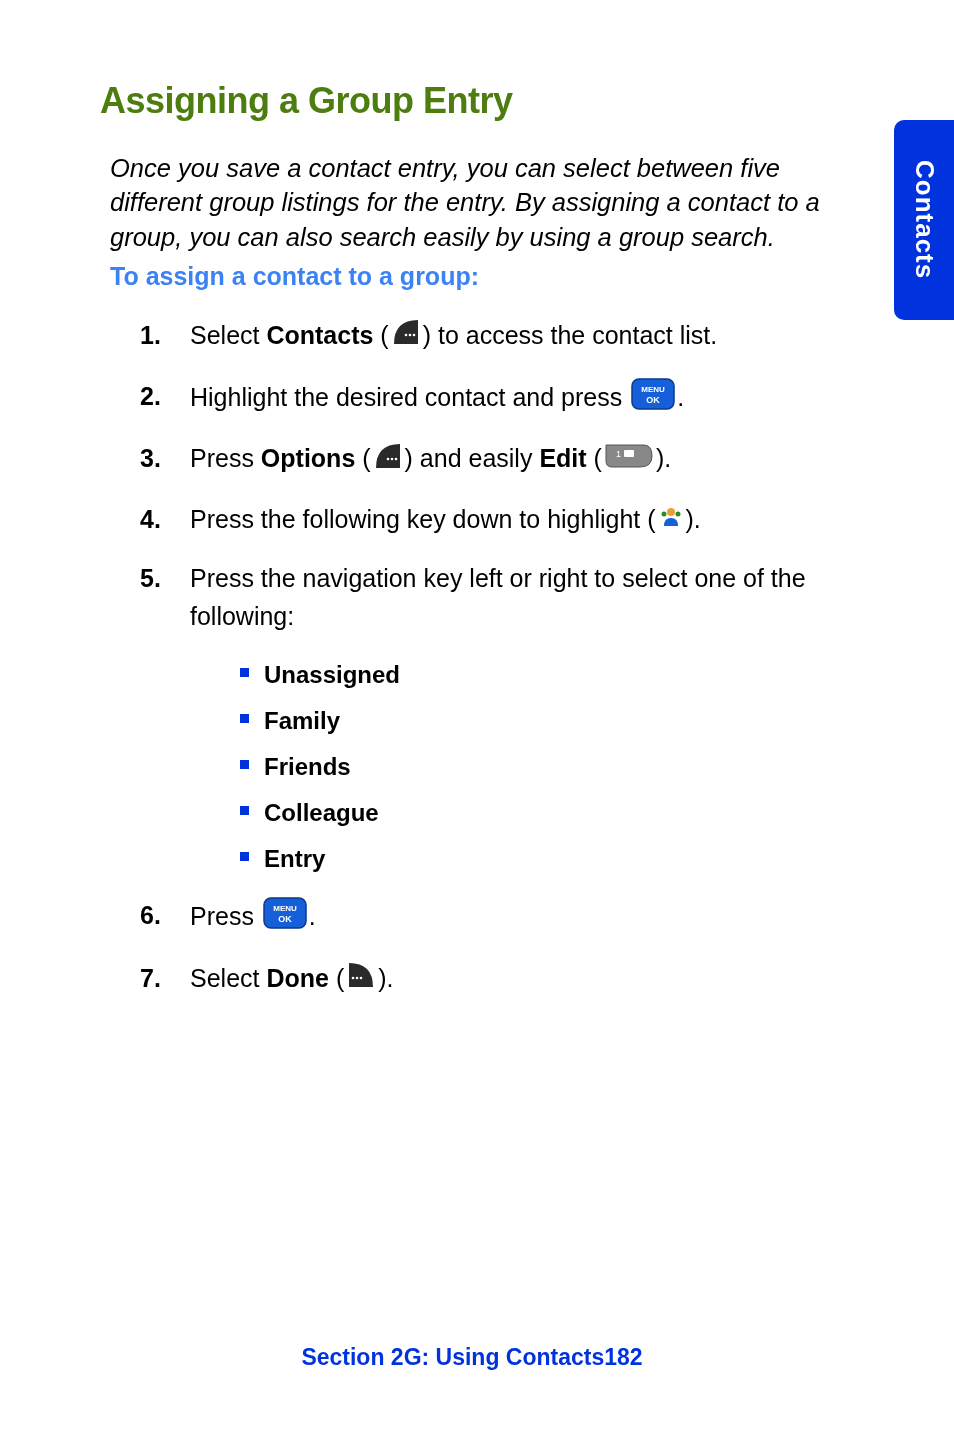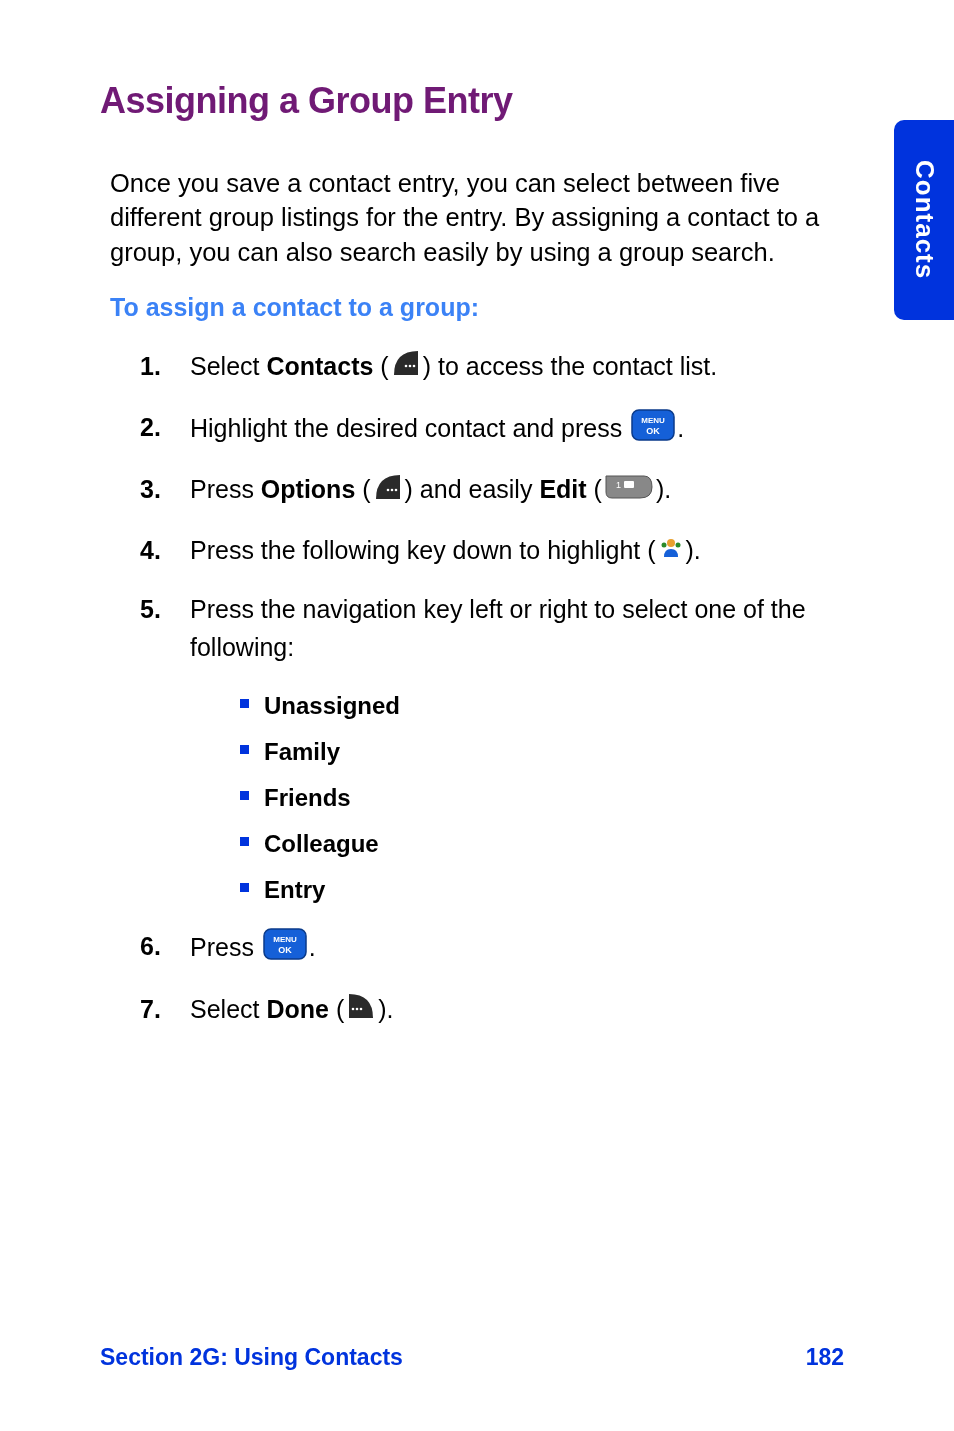--- a/index.html
+++ b/index.html
@@ -28,31 +28,32 @@
       font-weight: bold;
       font-size: 26px;
       writing-mode: vertical-rl;
       text-orientation: mixed;
       letter-spacing: 1px;
     }
     .content {
       padding: 80px 110px 0 100px;
     }
     h1.title {
-      color: #701a75;
+      color: #4d7c0f;
       font-size: 36px;
       font-weight: bold;
-      margin-bottom: 44px;
+      margin-bottom: 29px;
       letter-spacing: -0.5px;
     }
     .intro {
       font-size: 25.5px;
       line-height: 1.35;
-      margin-bottom: 24px;
+      margin-bottom: 8px;
       padding-left: 10px;
+      font-style: italic;
     }
     .subheading {
       color: #3b82f6;
       font-weight: bold;
       font-size: 25px;
       margin-bottom: 26px;
       padding-left: 10px;
     }
     ol.steps {
       list-style: none;
@@ -112,21 +113,21 @@
       width: 9px;
       height: 9px;
       background: #0033dd;
     }
     .footer {
       position: absolute;
       bottom: 60px;
       left: 100px;
       right: 110px;
       display: flex;
-      justify-content: space-between;
+      justify-content: center;
       font-size: 23px;
       color: #0033dd;
       font-weight: bold;
     }
   </style>
 </head>
 <body>
 
 <div class="side-tab">
   <span class="side-tab-text">Contacts</span>

